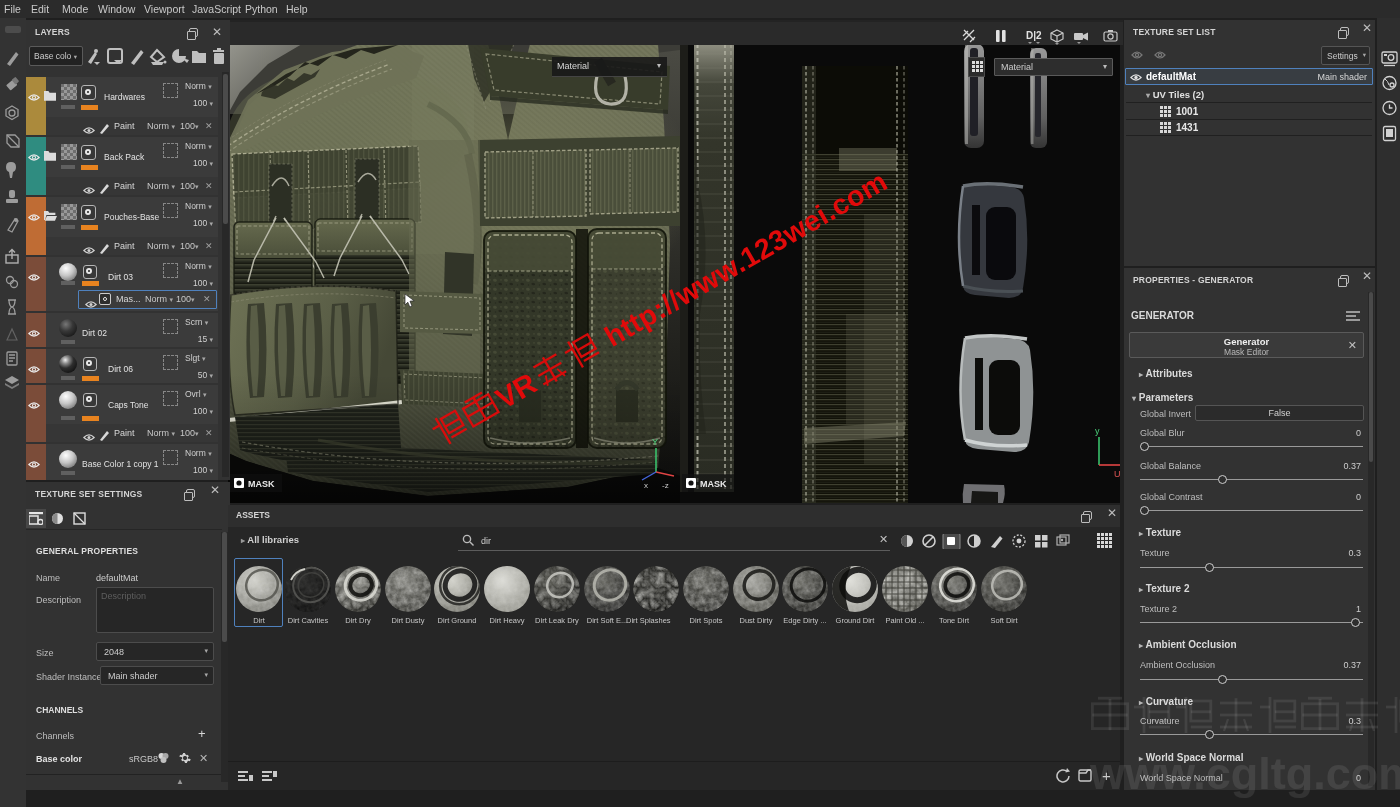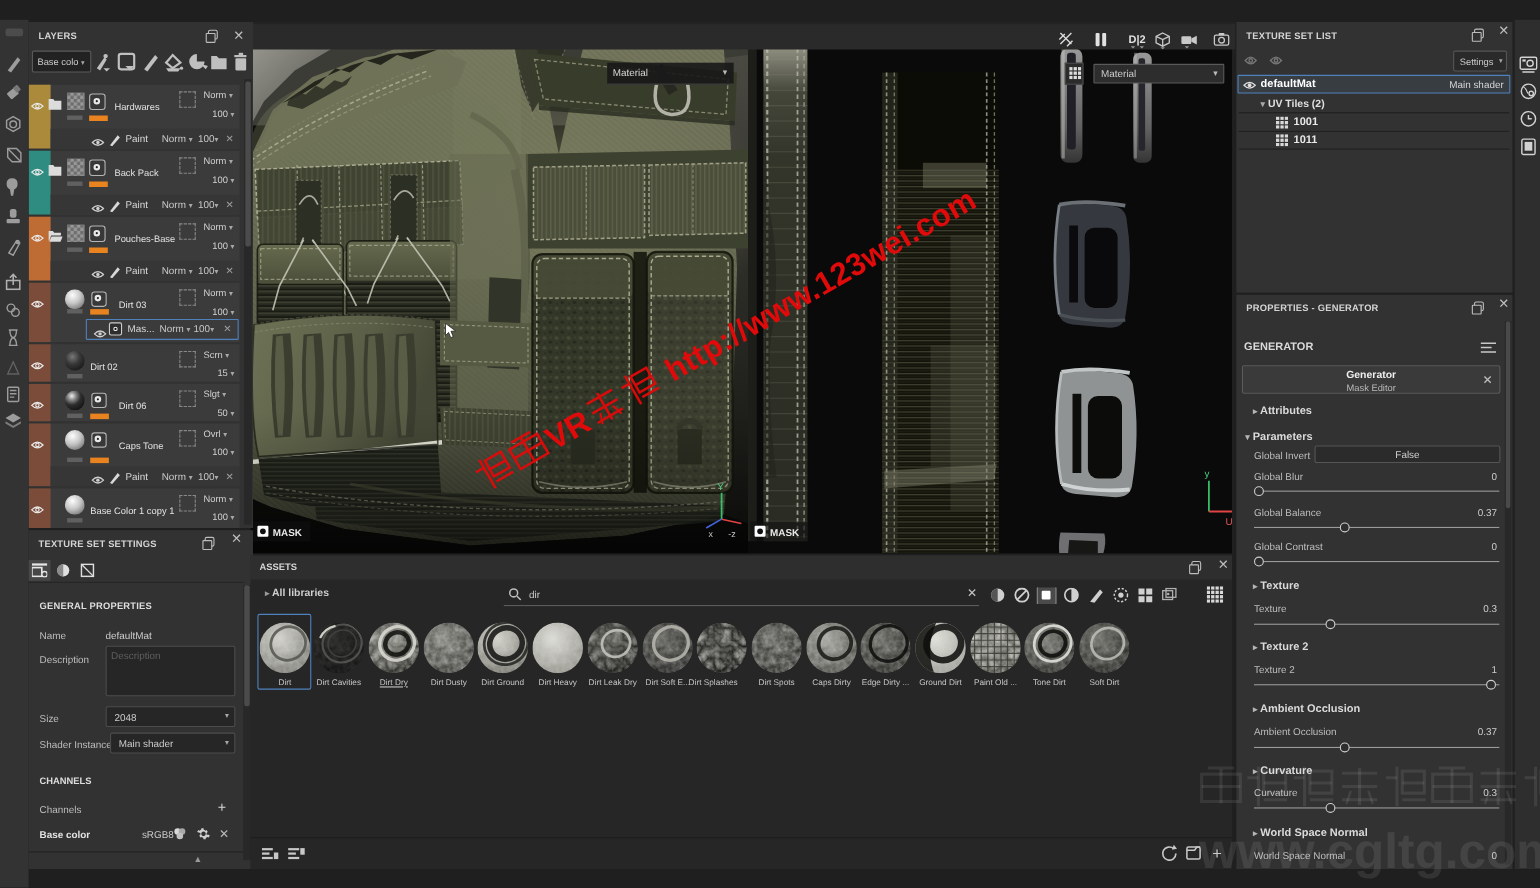--- a/index.html
+++ b/index.html
@@ -29,20 +29,30 @@
 #statusbar{left:0;top:790px;width:1400px;height:17px;background:#2a2a2a;}
 .slider{position:absolute;height:1px;background:#9a9a9a;}
 .knob{position:absolute;width:9px;height:9px;border:1.5px solid #cfcfcf;border-radius:50%;background:#2e2e2e;}
 .sechead{position:absolute;font-size:10px;font-weight:bold;color:#dadada;}
 .plabel{position:absolute;font-size:9px;color:#bdbdbd;}
 .pval{position:absolute;font-size:9px;color:#cdcdcd;text-align:right;right:14px;}
 </style></head>
 <body>
 <div id="stage">
 
+<div class="abs" id="menubar">
+<span style="left:4px">File</span>
+      <span style="left:31px">Edit</span>
+      <span style="left:62px">Mode</span>
+      <span style="left:98px">Window</span>
+      <span style="left:144px">Viewport</span>
+      <span style="left:192px">JavaScript</span>
+      <span style="left:245px">Python</span>
+      <span style="left:286px">Help</span>
+</div>
 
 <div class="abs" id="toolstrip">
 <div class="abs" style="left:5px;top:8px;width:16px;height:7px;background:#4c4c4c;border-radius:2px;"></div>
 <svg class="abs" style="left:4px;top:30px" width="18" height="370" viewBox="0 0 18 370" fill="#9c9c9c" stroke="none">
 <g>
           <path d="M3 16 L12 4 l2.5 2.5 L6 18z"></path>
         </g>
 <g transform="translate(0,28)">
           <rect x="3" y="6" width="9" height="7" rx="1" transform="rotate(-40 7 9)"></rect>
           <rect x="9" y="2" width="5" height="6" rx="1" transform="rotate(-40 11 5)" fill="#777"></rect>
@@ -962,21 +972,21 @@
 <div class="abs" style="left:50px;top:111px;width:60px;text-align:center;font-size:7.5px;color:#c6c6c6;white-space:nowrap;">Dirt Cavities</div>
 <svg class="abs" style="left:107px;top:61px" width="46" height="46" viewBox="0 0 46 46">
             <circle cx="23" cy="23" r="23" fill="url(#as2)"></circle>
             <g clip-path="url(#cclip)">
               <circle cx="23" cy="23" r="23" fill="#888" filter="url(#noisef2)" opacity="0.7"></circle>
               <ellipse cx="26" cy="19" rx="16" ry="15" fill="none" stroke="#dddDd6" stroke-width="3" transform="rotate(-28 26 19)" opacity=".85"></ellipse>
               <ellipse cx="26" cy="19" rx="11" ry="10" fill="none" stroke="#0e0e0c" stroke-width="4" transform="rotate(-28 26 19)" opacity=".85"></ellipse>
               <path d="M0 30 A23 23 0 0 0 46 30 L46 46 L0 46z" fill="#000" opacity=".42"></path>
             </g>
           </svg>
-<div class="abs" style="left:100px;top:111px;width:60px;text-align:center;font-size:7.5px;color:#c6c6c6;white-space:nowrap;text-decoration:underline;">Dirt Dry</div>
+<div class="abs" style="left:100px;top:111px;width:60px;text-align:center;font-size:7.5px;color:#c6c6c6;white-space:nowrap;">Dirt Dry</div>
 <svg class="abs" style="left:157px;top:61px" width="46" height="46" viewBox="0 0 46 46">
             <circle cx="23" cy="23" r="23" fill="url(#as3)"></circle>
             <g clip-path="url(#cclip)">
               <circle cx="23" cy="23" r="23" fill="#888" filter="url(#noisef)" opacity="0.75"></circle>
               <path d="M0 30 A23 23 0 0 0 46 30 L46 46 L0 46z" fill="#000" opacity=".42"></path>
             </g>
           </svg>
 <div class="abs" style="left:150px;top:111px;width:60px;text-align:center;font-size:7.5px;color:#c6c6c6;white-space:nowrap;">Dirt Dusty</div>
 <svg class="abs" style="left:206px;top:61px" width="46" height="46" viewBox="0 0 46 46">
             <circle cx="23" cy="23" r="23" fill="url(#as4)"></circle>
@@ -1031,21 +1041,21 @@
           </svg>
 <div class="abs" style="left:448px;top:111px;width:60px;text-align:center;font-size:7.5px;color:#c6c6c6;white-space:nowrap;">Dirt Spots</div>
 <svg class="abs" style="left:505px;top:61px" width="46" height="46" viewBox="0 0 46 46">
             <circle cx="23" cy="23" r="23" fill="url(#as10)"></circle>
             <g clip-path="url(#cclip)">
               <circle cx="23" cy="23" r="23" fill="#888" filter="url(#noisef)" opacity="0.6"></circle>
               <ellipse cx="26" cy="19" rx="15" ry="14" fill="none" stroke="#161614" stroke-width="3.5" transform="rotate(-28 26 19)" opacity=".85"></ellipse>
               <path d="M0 30 A23 23 0 0 0 46 30 L46 46 L0 46z" fill="#000" opacity=".42"></path>
             </g>
           </svg>
-<div class="abs" style="left:498px;top:111px;width:60px;text-align:center;font-size:7.5px;color:#c6c6c6;white-space:nowrap;">Caps Dirty</div>
+<div class="abs" style="left:498px;top:111px;width:60px;text-align:center;font-size:7.5px;color:#c6c6c6;white-space:nowrap;">Dust Dirty</div>
 <svg class="abs" style="left:554px;top:61px" width="46" height="46" viewBox="0 0 46 46">
             <circle cx="23" cy="23" r="23" fill="url(#as11)"></circle>
             <g clip-path="url(#cclip)">
               <circle cx="23" cy="23" r="23" fill="#888" filter="url(#noisef)" opacity="0.6"></circle>
               <ellipse cx="26" cy="19" rx="17" ry="16" fill="none" stroke="#0c0c0a" stroke-width="3" transform="rotate(-28 26 19)" opacity=".85"></ellipse>
               <path d="M0 30 A23 23 0 0 0 46 30 L46 46 L0 46z" fill="#000" opacity=".42"></path>
             </g>
           </svg>
 <div class="abs" style="left:547px;top:111px;width:60px;text-align:center;font-size:7.5px;color:#c6c6c6;white-space:nowrap;">Edge Dirty ...</div>
 <svg class="abs" style="left:604px;top:61px" width="46" height="46" viewBox="0 0 46 46">
@@ -1172,21 +1182,21 @@
         <rect x="0" y="0" width="3" height="3"></rect>
         <rect x="4" y="0" width="3" height="3"></rect>
         <rect x="8" y="0" width="3" height="3"></rect>
         <rect x="0" y="4" width="3" height="3"></rect>
         <rect x="4" y="4" width="3" height="3"></rect>
         <rect x="8" y="4" width="3" height="3"></rect>
         <rect x="0" y="8" width="3" height="3"></rect>
         <rect x="4" y="8" width="3" height="3"></rect>
         <rect x="8" y="8" width="3" height="3"></rect>
       </svg>
-<div class="abs" style="left:52px;top:102px;font-size:10px;font-weight:bold;color:#e8e8e8;">1011</div>
+<div class="abs" style="left:52px;top:102px;font-size:10px;font-weight:bold;color:#e8e8e8;">1431</div>
 <div class="abs" style="left:2px;top:115px;width:246px;height:1px;background:#202020;"></div>
 </div>
 
 <div class="abs panel" id="propgen">
 <div class="ptitle">PROPERTIES - GENERATOR</div>
 <div class="picons" style="left:216px;top:6px;"><span class="resticon"></span></div>
 <div class="picons" style="left:238px;top:1px;font-size:12px;">✕</div>
 <div class="sechead" style="left:7px;top:42px;">GENERATOR</div>
 <svg class="abs" style="left:222px;top:42px" width="14" height="11" viewBox="0 0 14 11" stroke="#c8c8c8" stroke-width="1.4">
         <line x1="0" y1="2" x2="14" y2="2"></line>

